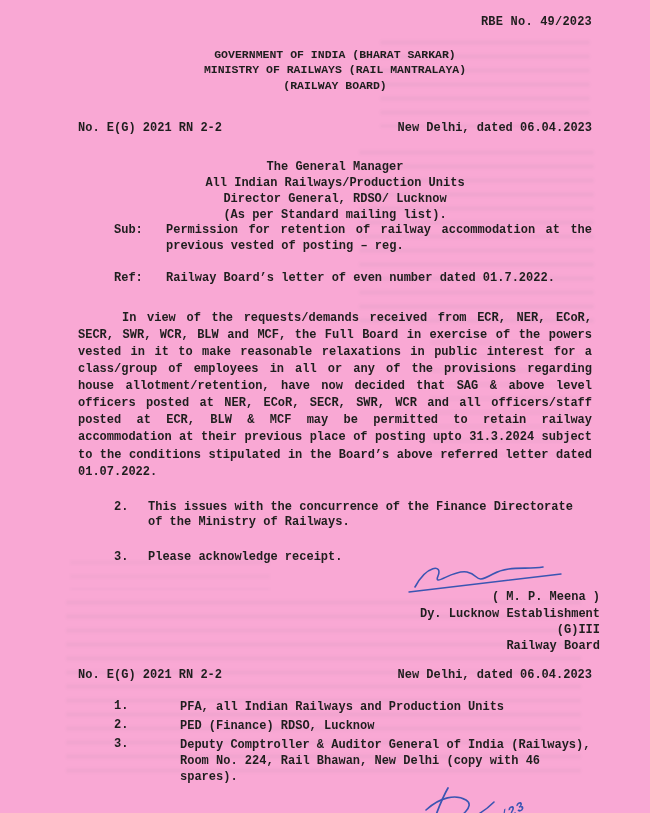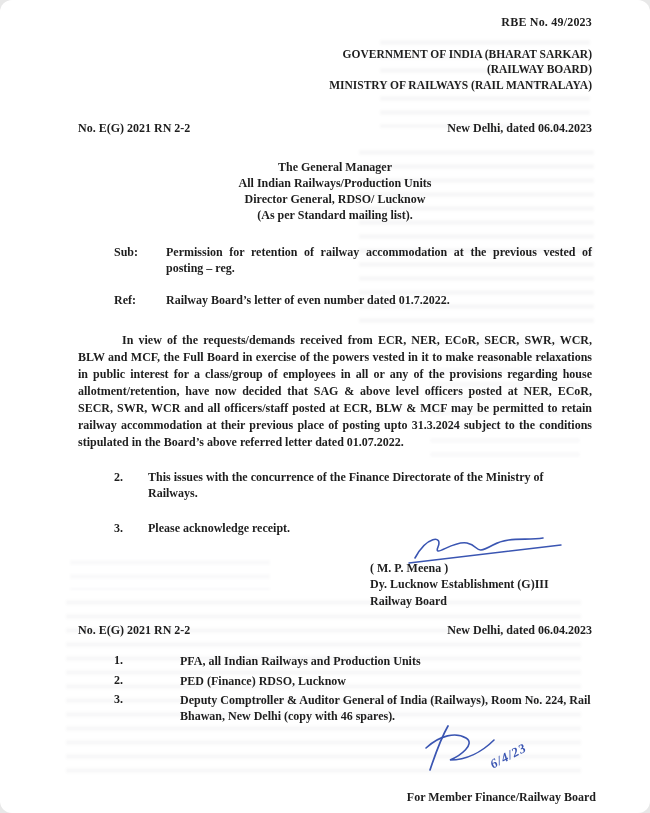--- a/index.html
+++ b/index.html
@@ -1,48 +1,47 @@
 <!DOCTYPE html>
 <html><head>
 <meta charset="utf-8">
 <style>
   html, body { margin: 0; padding: 0; background: #e8e8e8; }
   .page {
     width: 650px; height: 813px;
-    background: #ffffff;
+    background: #f9a8d4;
     position: relative;
     overflow: hidden;
-    font-family: Liberation Serif, serif;
+    font-family: Liberation Mono, monospace;
     font-weight: 700;
     color: #1e1e1e;
     box-sizing: border-box;
-    border-radius: 12px;
   }
   .content {
     position: relative;
     padding: 15px 58px 0 78px;
     font-size: 12px;
     line-height: 1.3;
     z-index: 2;
   }
   .rbe-line { text-align: right; font-size: 12px; letter-spacing: .2px; }
-  .header-block { text-align: right; margin-top: 16px; font-size: 11.5px; line-height: 1.35; }
+  .header-block { text-align: center; margin-top: 16px; font-size: 11.5px; line-height: 1.35; }
   .ref-date-row { display: flex; justify-content: space-between; margin-top: 28px; }
   .address-block { margin-top: 22px; line-height: 1.35; text-align: center; }
   .sub-row, .ref-row { display: flex; margin-left: 36px; }
-  .sub-row { margin-top: 22px; }
+  .sub-row { }
   .ref-row { margin-top: 16px; }
   .label-col { width: 52px; flex: 0 0 52px; }
   .sub-text { text-align: justify; }
   .para-main { margin-top: 24px; text-align: justify; text-indent: 44px; line-height: 1.42; }
   .num-row { display: flex; margin-left: 36px; margin-top: 19px; }
   .num-col { width: 34px; flex: 0 0 34px; }
   .sig-block-1 {
     width: 230px; margin-left: auto; margin-right: -8px;
-    text-align: left; margin-top: -6px; position: relative;
+    text-align: right; margin-top: -6px; position: relative;
   }
   .sig-scribble-1 { display: block; margin: 0 auto; position: relative; top: 2px; }
   .sig-name { margin-top: -4px; }
   .sig-lines { line-height: 1.35; }
   .ref-date-row-2 { display: flex; justify-content: space-between; margin-top: 14px; }
   .cc-list { margin-top: 15px; }
   .cc-row { display: flex; margin-left: 36px; margin-top: 3px; }
   .cc-text { max-width: 452px; line-height: 1.35; margin-left: 32px; }
   .sig2-wrap { position: relative; height: 62px; margin-top: 2px; }
   .sig2-inner { position: absolute; right: 92px; top: -6px; }
@@ -78,22 +77,22 @@
   <div class="bleed b3"></div>
   <div class="bleed b4"></div>
   <div class="bleed b5"></div>
 
   <div class="content">
 
     <div class="rbe-line">RBE No.  49/2023</div>
 
     <div class="header-block">
       <div>GOVERNMENT OF INDIA (BHARAT SARKAR)</div>
+      <div>MINISTRY OF RAILWAYS (RAIL MANTRALAYA)</div>
       <div>(RAILWAY BOARD)</div>
-      <div>MINISTRY OF RAILWAYS (RAIL MANTRALAYA)</div>
     </div>
 
     <div class="ref-date-row">
       <span>No. E(G) 2021 RN  2-2</span>
       <span>New Delhi, dated  06.04.2023</span>
     </div>
 
     <div class="address-block">
       <div>The General Manager</div>
       <div>All Indian Railways/Production Units</div>

